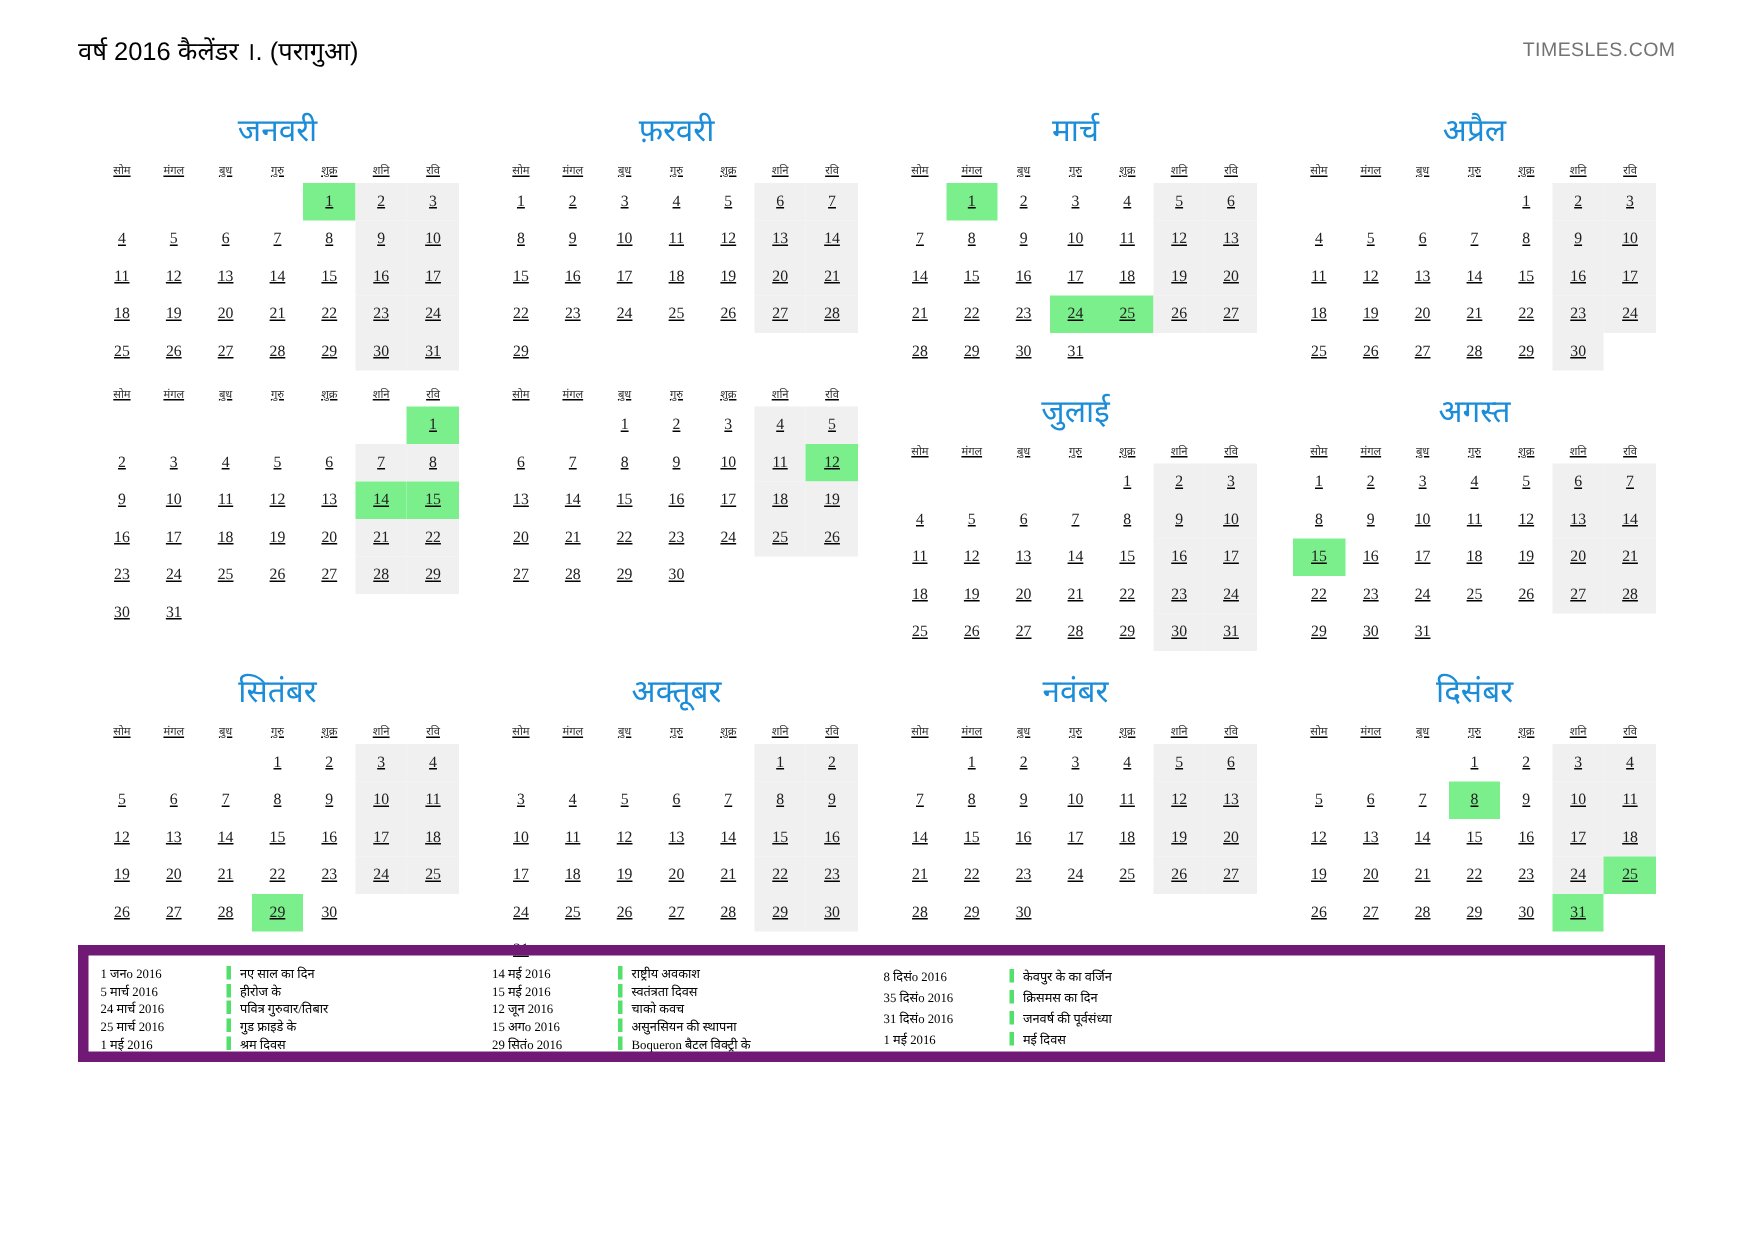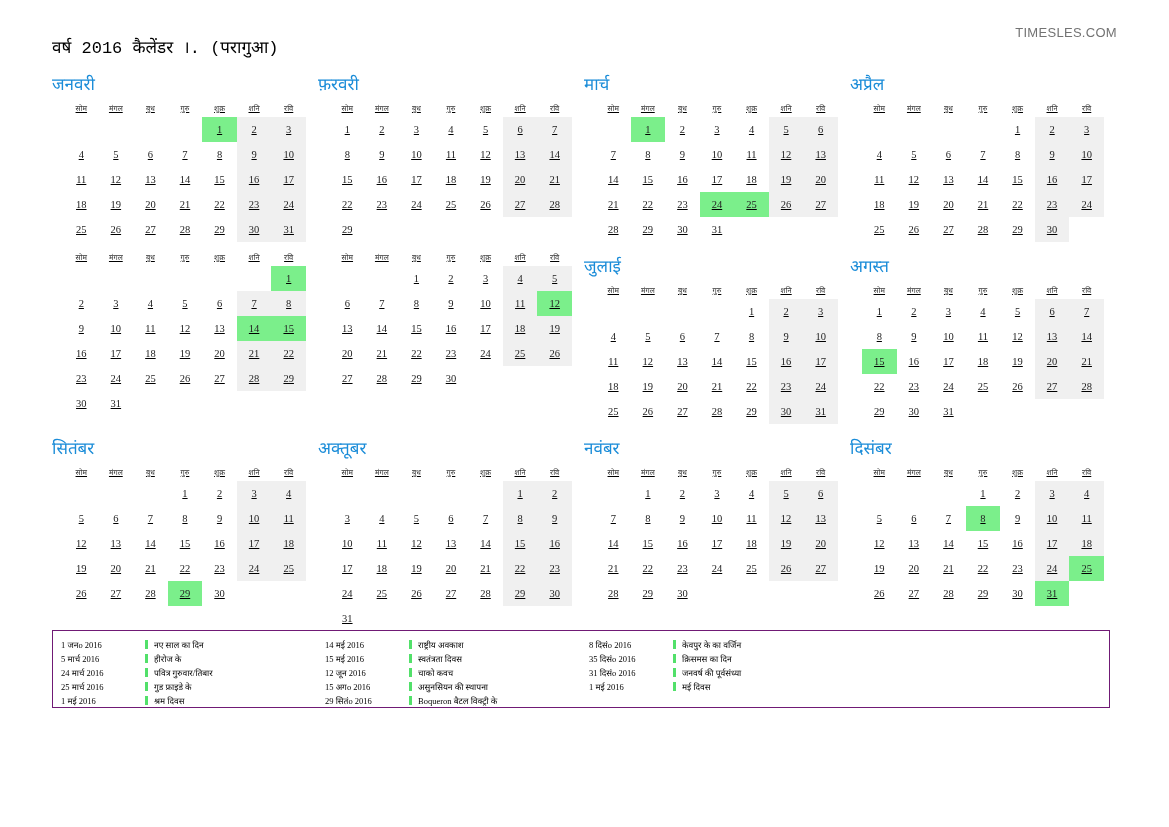--- a/index.html
+++ b/index.html
@@ -4,40 +4,40 @@
 <style>
   html,body{margin:0;padding:0;}
   body{
     width:1169px;height:827px;background:#ffffff;
     font-family:"Liberation Serif", serif;
     color:#000;
     position:relative;
     overflow:hidden;
   }
   .page-title{
-    position:absolute;left:52px;top:35px;
+    position:absolute;left:52px;top:22px;
     font-size:17px;color:#000;
-    font-family:Liberation Mono, monospace;
+    font-family:Liberation Sans, sans-serif;
   }
   .brand{
     position:absolute;right:52px;top:25px;
     font-size:13px;color:#737373;
     font-family:"Liberation Sans", sans-serif;
     letter-spacing:.3px;
   }
   .cal-grid{
     position:absolute;left:52px;top:68px;width:1066px;
   }
   .row{display:flex;}
   .month{
     width:266px;box-sizing:border-box;
     padding:0 0 8px 0;
   }
   .month-name{
-    text-align:left;font-size:17px;color:#1a8cd8;
+    text-align:center;font-size:21px;color:#1a8cd8;
     padding:4px 0 6px 0;
   }
   table.m{
     border-collapse:collapse;width:242px;margin:0 auto;
     table-layout:fixed;
     text-decoration:underline;
   }
   table.m th{
     font-size:7.5px;font-weight:normal;color:#333;
     padding:2px 0 4px 0;text-align:center;
@@ -46,21 +46,21 @@
   table.m td{
     font-size:10.5px;text-align:center;height:23px;
     color:#222;width:34.5px;
     font-family:"Liberation Serif", serif;
   }
   td.we{background:#f0f0f0;}
   td.hol{background:#7bef8b;}
   td.empty{background:transparent;}
   .legend{
     position:absolute;left:52px;top:630px;width:1058px;height:78px;
-    border:1px solid #701a75;box-sizing:border-box;
+    border:7px solid #701a75;box-sizing:border-box;
     display:flex;
   }
   .legend-col{
     width:25%;box-sizing:border-box;padding:6px 4px 0 8px;
     display:flex;flex-direction:column;
   }
   .legend-row{
     display:flex;align-items:center;height:14px;font-size:8.5px;
   }
   .lg-date{width:84px;white-space:nowrap;}

